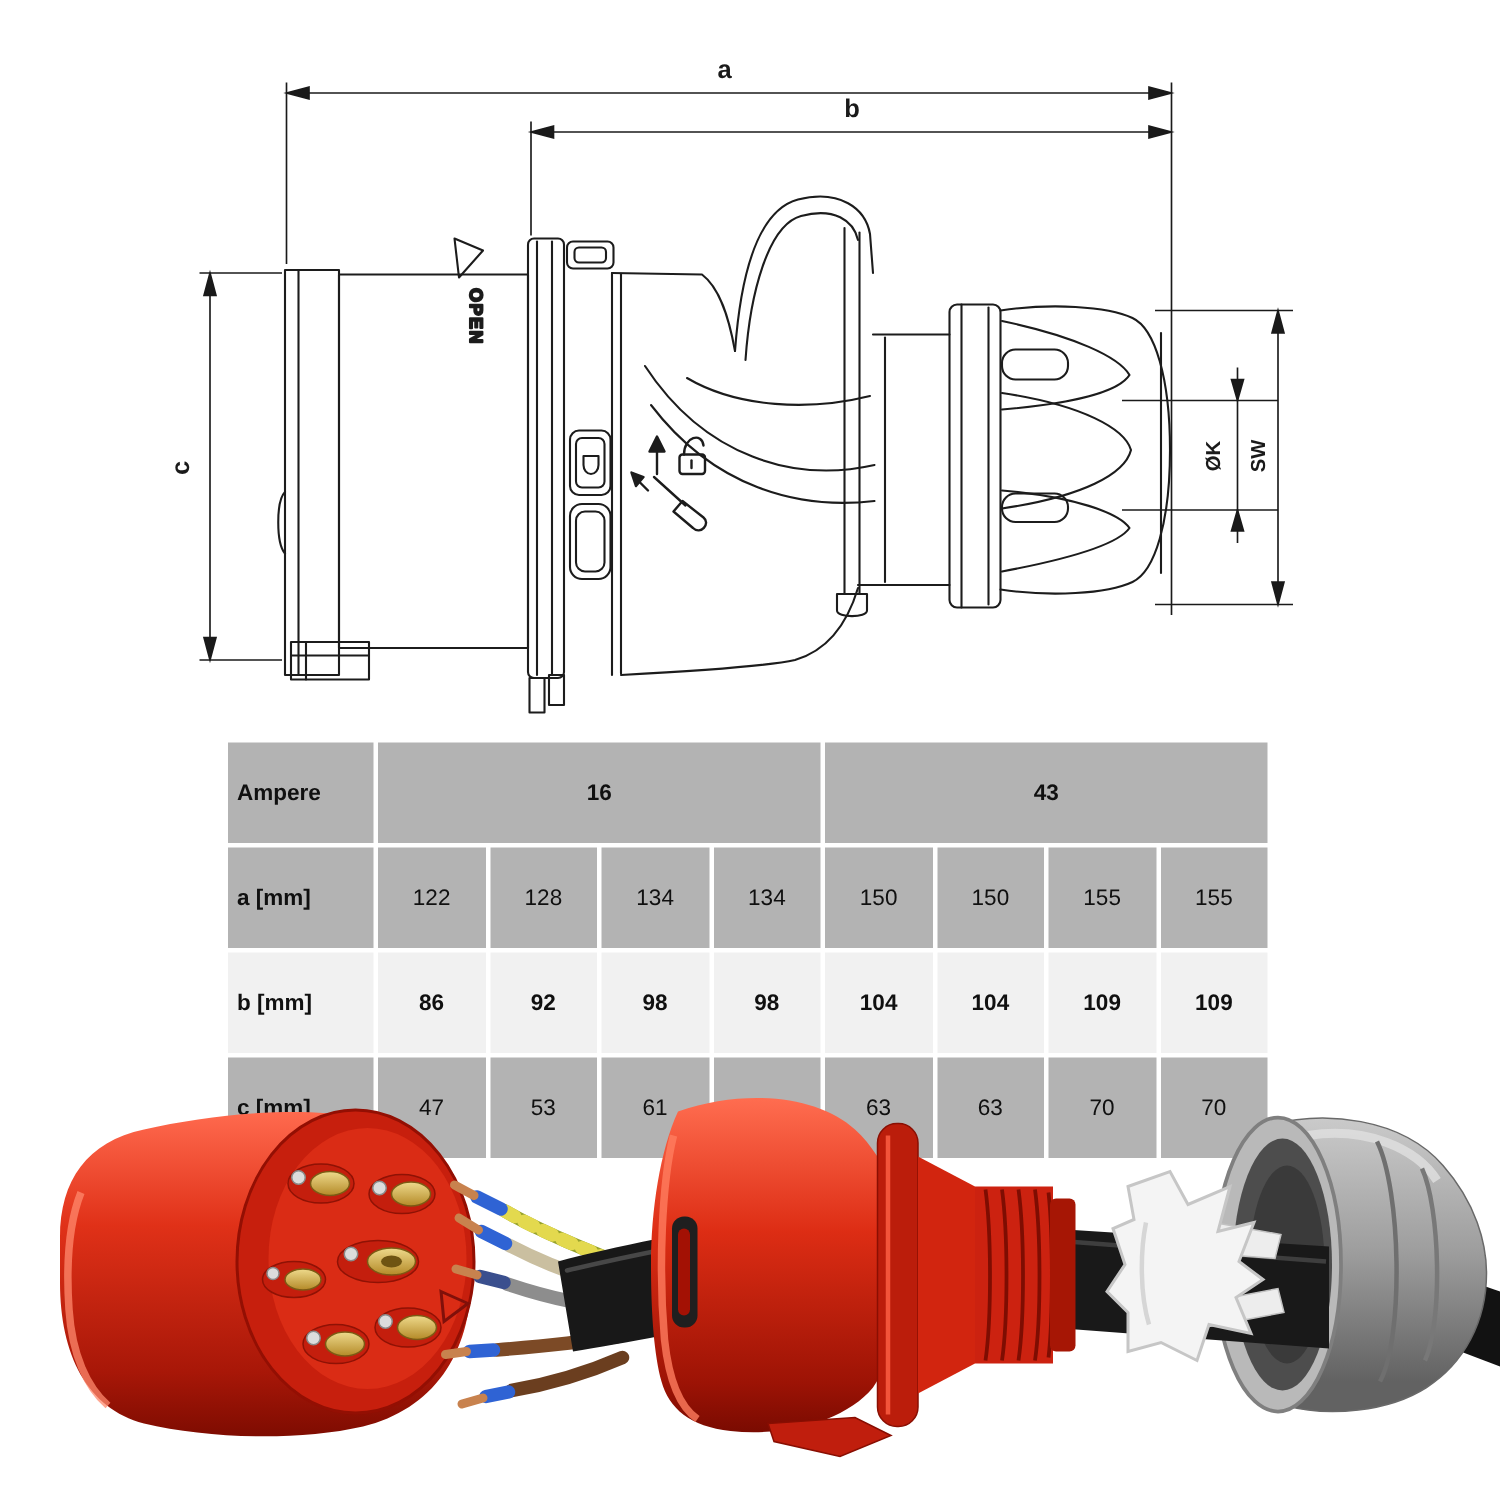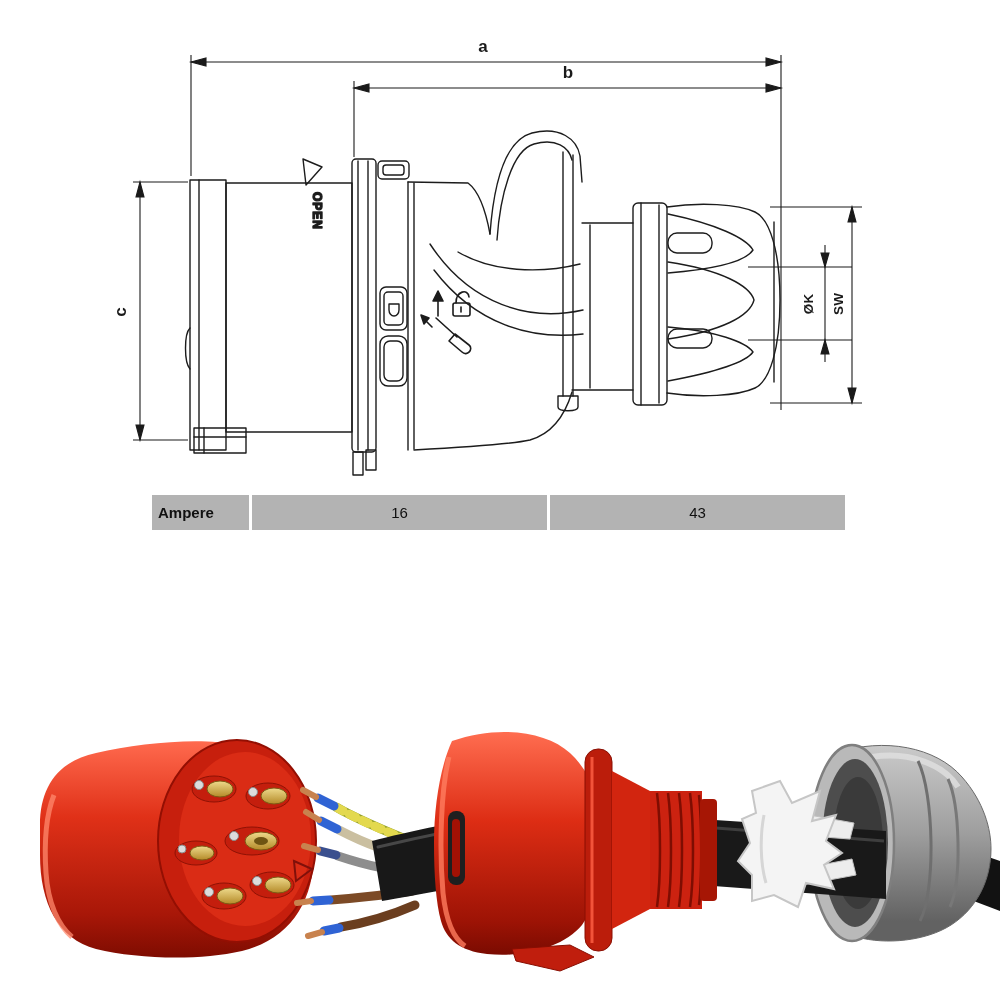--- a/index.html
+++ b/index.html
@@ -3,24 +3,24 @@
 <meta charset="utf-8">
 <style>
   html,body{margin:0;padding:0;background:#ffffff;}
   body{width:1000px;height:1000px;position:relative;font-family:"Liberation Sans",sans-serif;}
   #stage{position:absolute;left:0;top:0;width:1000px;height:1000px;background:#fff;overflow:hidden;}
   .layer{position:absolute;left:0;}
   #drawing-layer{top:0;width:1000px;height:492px;}
   #photo-layer{top:695px;width:1000px;height:305px;}
   
   table#spec{position:absolute;left:149px;top:492px;width:699px;border-collapse:separate;border-spacing:3px;table-layout:fixed;}
-  #spec td{height:35px;font-size:15px;line-height:21px;text-align:center;color:#101010;padding:0 1px;white-space:nowrap;background:#f1f1f1;}
+  #spec td{height:35px;font-size:15px;line-height:21px;text-align:center;color:#101010;padding:16px 1px;white-space:nowrap;background:#f1f1f1;}
   #spec td.lbl{text-align:left;padding-left:6px;font-weight:700;}
   #spec td.shaded{background:#b3b3b3;}
-  #spec td.bold{font-weight:400;text-align:center;}
+  #spec td.bold{font-weight:700;text-align:center;}
   #spec col.c-lbl{width:97px;}
   svg text{font-family:"Liberation Sans",sans-serif;fill:#1a1a1a;}
   .dimtxt{font-size:17px;font-weight:700;}
   .dimtxt-sm{font-size:13.5px;font-weight:700;}
   .opentxt{font-size:12px;font-weight:700;letter-spacing:1px;}
 </style>
 </head>
 <body>
 
 <div id="stage">
@@ -167,20 +167,53 @@
         <col>
         <col>
         <col>
         <col>
     </colgroup>
     <tbody>
         <tr>
           <td class="lbl shaded">Ampere</td>
           <td class="shaded bold" colspan="4">16</td>
           <td class="shaded bold" colspan="4">43</td>
+        </tr>
+        <tr>
+          <td class="lbl shaded">a [mm]</td>
+          <td class="shaded">122</td>
+          <td class="shaded">128</td>
+          <td class="shaded">134</td>
+          <td class="shaded">134</td>
+          <td class="shaded">150</td>
+          <td class="shaded">150</td>
+          <td class="shaded">155</td>
+          <td class="shaded">155</td>
+        </tr>
+        <tr>
+          <td class="lbl">b [mm]</td>
+          <td class="bold">86</td>
+          <td class="bold">92</td>
+          <td class="bold">98</td>
+          <td class="bold">98</td>
+          <td class="bold">104</td>
+          <td class="bold">104</td>
+          <td class="bold">109</td>
+          <td class="bold">109</td>
+        </tr>
+        <tr>
+          <td class="lbl shaded">c [mm]</td>
+          <td class="shaded">47</td>
+          <td class="shaded">53</td>
+          <td class="shaded">61</td>
+          <td class="shaded">61</td>
+          <td class="shaded">63</td>
+          <td class="shaded">63</td>
+          <td class="shaded">70</td>
+          <td class="shaded">70</td>
         </tr>
       </tbody>
   </table>
 
   <svg id="photo-layer" class="layer" viewBox="0 0 1000 305" width="1000" height="305">
     <defs>
       <linearGradient id="redG" x1="0" y1="0" x2="0" y2="1">
         <stop offset="0" stop-color="#ff6a4e"></stop>
           <stop offset="0.35" stop-color="#e03118"></stop>
         <stop offset="0.8" stop-color="#a81708"></stop>

